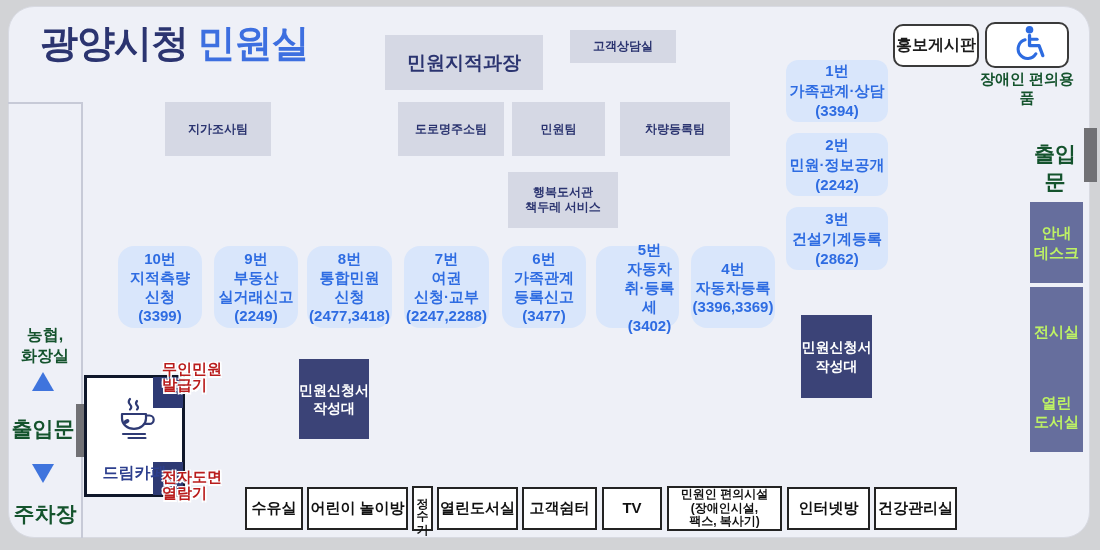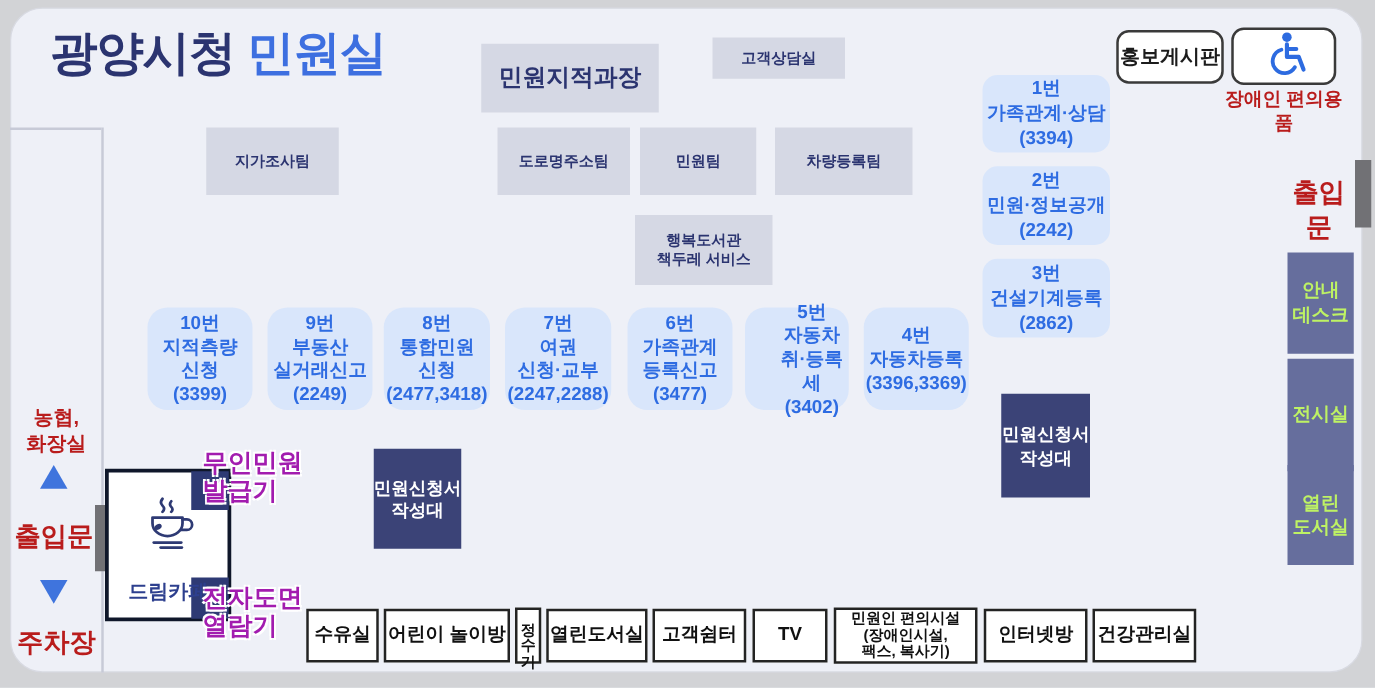--- a/index.html
+++ b/index.html
@@ -25,41 +25,41 @@
   .purplebox{background:var(--c-purple_box,#666e9d);color:#bef264;font-weight:700;font-size:15px;line-height:1.3;}
   .outline-box{background:#fff;border:2.5px solid #3a3a3a;border-radius:10px;color:#1c1c1c;font-weight:700;font-size:16px;}
   .roombox{background:#fff;border:2px solid var(--c-border_dark,#232323);color:#111;font-weight:700;font-size:15px;line-height:1.12;}
   .roombox.small{font-size:12px;}
   .roombox.vert span{writing-mode:vertical-rl;text-orientation:upright;font-size:12px;line-height:1;letter-spacing:1px;}
 
   .door-bar{background:var(--c-door_gray,#717175);}
   .wall-v{border-left:2px solid #c7cad7;}
   .wall-h{border-top:2px solid #c7cad7;}
 
-  .blklabel{color:#b91c1c;font-weight:700;}
-  .halo{color:#a21caf;font-weight:800;font-size:20px;line-height:1.08;
+  .blklabel{color:#14532d;font-weight:700;}
+  .halo{color:#b91c1c;font-weight:800;font-size:15px;line-height:1.08;
         text-shadow:-1.5px -1.5px 0 #fff,1.5px -1.5px 0 #fff,-1.5px 1.5px 0 #fff,1.5px 1.5px 0 #fff,0 0 2px #fff;}
 
   .cafe{background:#fff;border:3px solid #0f172a;}
   .cafe .corner{position:absolute;right:-1px;width:30px;background:#2e3a74;}
   .cafe .cname{position:absolute;left:0;right:0;bottom:10px;text-align:center;color:#2d3f8e;font-weight:800;font-size:16px;}
 </style>
 </head>
 <body>
 
 <div class="stage">
   <div class="panel"></div>
 
   <div class="abs title">
     <span class="city">광양시청</span>
     <span> </span>
     <span class="room">민원실</span>
   </div>
 
-  <div class="abs graybox flexc" style="left:385px;top:35px;width:142px;height:55px;font-size:19px;">민원지적과장</div>
+  <div class="abs graybox flexc" style="left:385px;top:35px;width:158px;height:55px;font-size:19px;">민원지적과장</div>
   <div class="abs graybox flexc" style="left:570px;top:30px;width:106px;height:33px;">고객상담실</div>
 
   <div class="abs outline-box flexc" style="left:893px;top:24px;width:86px;height:43px;">홍보게시판</div>
   <div class="abs outline-box flexc" style="left:985px;top:22px;width:84px;height:46px;">
     <span>
       <svg width="42" height="38" viewBox="0 0 32 30">
         <circle cx="18" cy="4.5" r="3" fill="#2d6be0"></circle>
         <path d="M18 9 L18 17 L25.5 17 L28.5 25" stroke="#2d6be0" stroke-width="2.6" fill="none" stroke-linecap="round" stroke-linejoin="round"></path>
         <path d="M18 12 L24 12" stroke="#2d6be0" stroke-width="2.4" fill="none" stroke-linecap="round"></path>
         <path d="M14.5 12.5 A7.5 7.5 0 1 0 23 23.5" stroke="#2d6be0" stroke-width="2.4" fill="none" stroke-linecap="round"></path>

